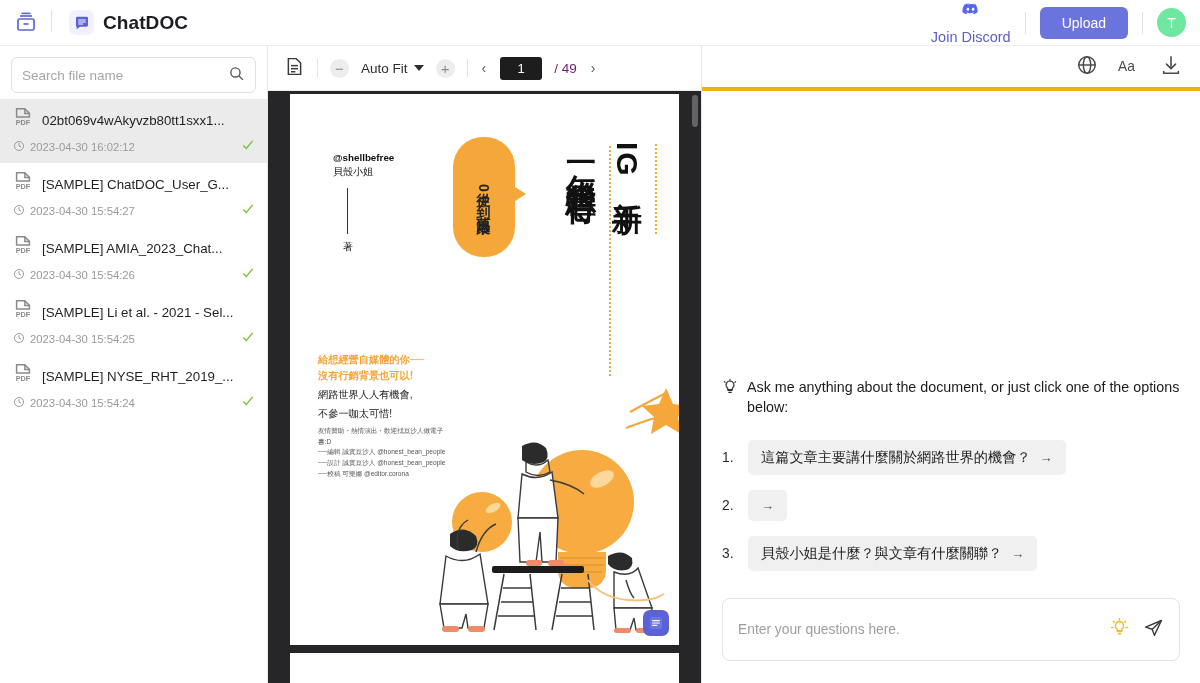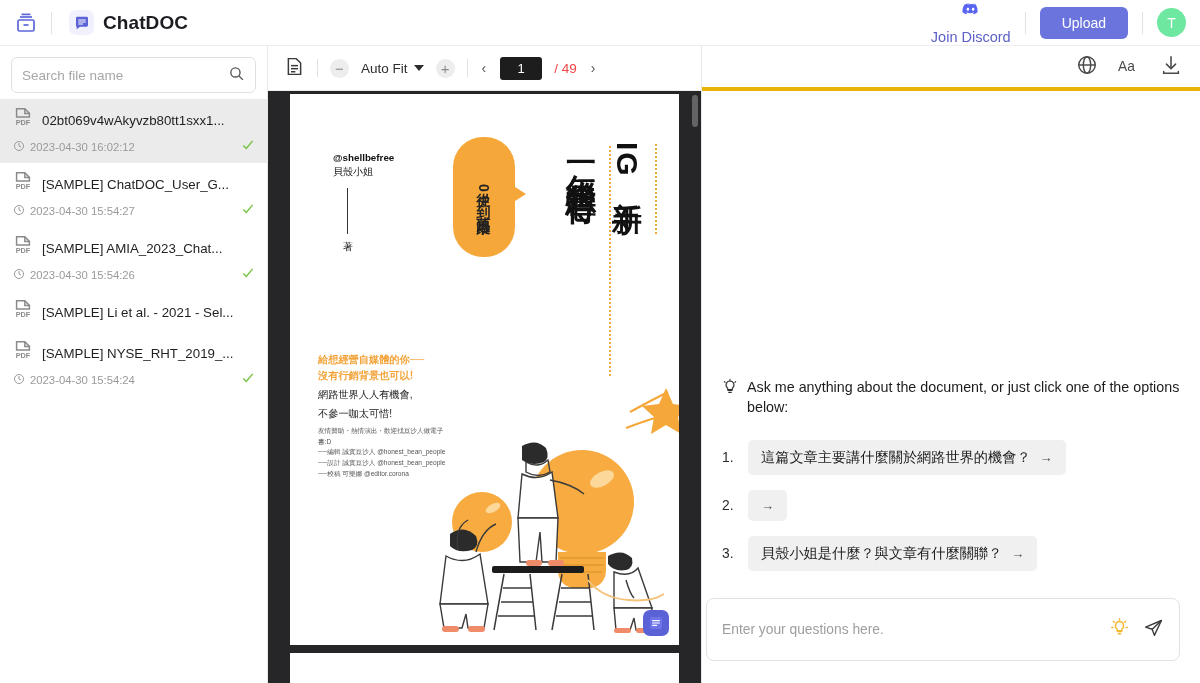--- a/index.html
+++ b/index.html
@@ -9,21 +9,21 @@
     background: #ffffff; overflow: hidden;
   }
   .app { width: 1200px; height: 683px; display: flex; flex-direction: column; }
 
   
   .header {
     height: 46px; flex: 0 0 46px; background: #fff;
     border-bottom: 1px solid #ededed;
     display: flex; align-items: center; padding: 0 14px;
   }
-  .hdr-left { display: flex; align-items: center; gap: 13px; }
+  .hdr-left { display: flex; gap: 13px; }
   .archive-icon { width: 24px; height: 24px; color: #5b67d8; display: block; }
   .vdiv { width: 1px; height: 22px; background: #e2e2e2; }
   .brand { display: flex; align-items: center; gap: 9px; margin-left: 4px; }
   .brand-logo {
     width: 25px; height: 25px; border-radius: 7px;
     background: #f0f1fd; display: flex; align-items: center; justify-content: center;
   }
   .brand-logo svg { width: 16px; height: 16px; }
   .brand-name { font-size: 19px; font-weight: 700; color: #1c1c22; letter-spacing: .1px; }
   .hdr-spacer { flex: 1; }
@@ -97,21 +97,21 @@
   .zoom-label {
     font-size: 13.5px; color: #2d2d2d; display: flex; align-items: center;
     gap: 6px; cursor: pointer; text-align: right;
   }
   .caret { width: 0; height: 0; border-left: 5px solid transparent; border-right: 5px solid transparent; border-top: 6px solid #2d2d2d; }
   .pg-arrow { font-size: 14px; color: #555; cursor: pointer; user-select: none; padding: 0 2px; }
   .pg-input {
     width: 42px; height: 23px; background: #1d1d1d; color: #fff; border: none;
     border-radius: 3px; text-align: center; font-size: 13px; font-family: inherit;
   }
-  .pg-total { font-size: 13.5px; color: #ef4444; }
+  .pg-total { font-size: 13.5px; color: #701a75; }
   .pdf-canvas { flex: 1; background: #262629; position: relative; overflow: hidden; padding: 0 22px; }
   .pdf-scrollbar { position: absolute; right: 3px; top: 4px; width: 6px; height: 32px; background: #636366; border-radius: 3px; cursor: pointer;}
   .pdf-page {
     background: #fff; width: 100%; height: 551px; margin-top: 3px; position: relative; overflow: hidden;
   }
   .pdf-page2 { background:#fff; width: 100%; height: 60px; margin-top: 8px; }
   .fab {
     position: absolute; right: 10px; bottom: 9px; width: 26px; height: 26px;
     border-radius: 7px; background: #5b62d6; display: flex; align-items: center;
     justify-content: center; cursor: pointer; z-index: 5;
@@ -171,21 +171,21 @@
   .intro-text { font-size: 14.3px; color: #1c1c1c; line-height: 1.42; }
   .suggestions { margin-top: 22px; display: flex; flex-direction: column; gap: 15px; }
   .sug { display: flex; align-items: center; gap: 10px; }
   .sug-num { font-size: 13.8px; color: #2b2b2b; width: 16px; flex: 0 0 16px; }
   .sug-pill {
     background: #f0f0f0; border-radius: 5px; padding: 8px 13px;
     font-size: 14.2px; color: #1c1c1c; cursor: pointer; display: flex;
     align-items: center; gap: 9px;
   }
   .sug-arrow { color: #4a4a4a; font-size: 13px; }
-  .chat-input-wrap { flex: 0 0 auto; padding: 6px 20px 22px 4px; }
+  .chat-input-wrap { flex: 0 0 auto; padding: 6px 20px 22px 20px; }
   .chat-input {
     border: 1px solid #e2e2e2; border-radius: 8px; height: 63px;
     display: flex; align-items: center; padding: 0 15px; gap: 14px;
   }
   .chat-input input {
     flex: 1; border: none; outline: none; font-size: 13.8px;
     font-family: inherit; color: #2b2b2b; background: transparent;
   }
   .chat-input input::placeholder { color: #9e9e9e; }
   .in-bulb { width: 19px; height: 19px; color: #f5b936; cursor: pointer; }
@@ -341,20 +341,35 @@
         <div class="file-item">
           <div class="file-row1">
             <span>
               <svg class="pdf-icon" viewBox="0 0 24 24">
                 <path d="M5 2h9l5 5v4H5z" fill="none" stroke="#8a8a8a" stroke-width="1.6"></path>
                 <path d="M14 2v5h5" fill="none" stroke="#8a8a8a" stroke-width="1.6"></path>
                 <text x="4" y="20" font-size="8" font-weight="bold" fill="#8a8a8a" font-family="Liberation Sans, sans-serif">PDF</text>
               </svg>
             </span>
             <span class="file-name">[SAMPLE] Li et al. - 2021 - Sel...</span>
+          </div>
+          <div class="file-row2">
+            <span>
+              <svg class="clock-icon" viewBox="0 0 24 24" fill="none" stroke="currentColor" stroke-width="2">
+                <circle cx="12" cy="12" r="9"></circle>
+                  <polyline points="12,6 12,12 16,14"></polyline>
+              </svg>
+            </span>
+            <span class="file-date">2023-04-30 15:54:25</span>
+            <span class="check-spacer"></span>
+            <span>
+              <svg class="check-icon" viewBox="0 0 24 24" fill="none" stroke="currentColor" stroke-width="2.4">
+                  <polyline points="4,13 9,18 20,5"></polyline>
+                </svg>
+            </span>
           </div>
         </div>
 
         <div class="file-item">
           <div class="file-row1">
             <span>
               <svg class="pdf-icon" viewBox="0 0 24 24">
                 <path d="M5 2h9l5 5v4H5z" fill="none" stroke="#8a8a8a" stroke-width="1.6"></path>
                 <path d="M14 2v5h5" fill="none" stroke="#8a8a8a" stroke-width="1.6"></path>
                 <text x="4" y="20" font-size="8" font-weight="bold" fill="#8a8a8a" font-family="Liberation Sans, sans-serif">PDF</text>

